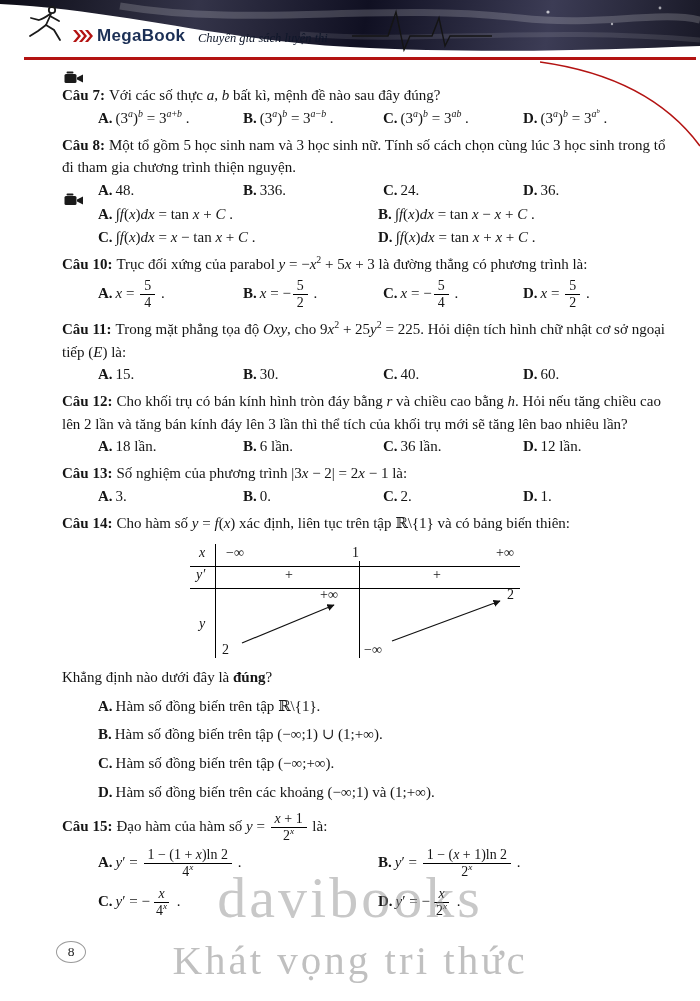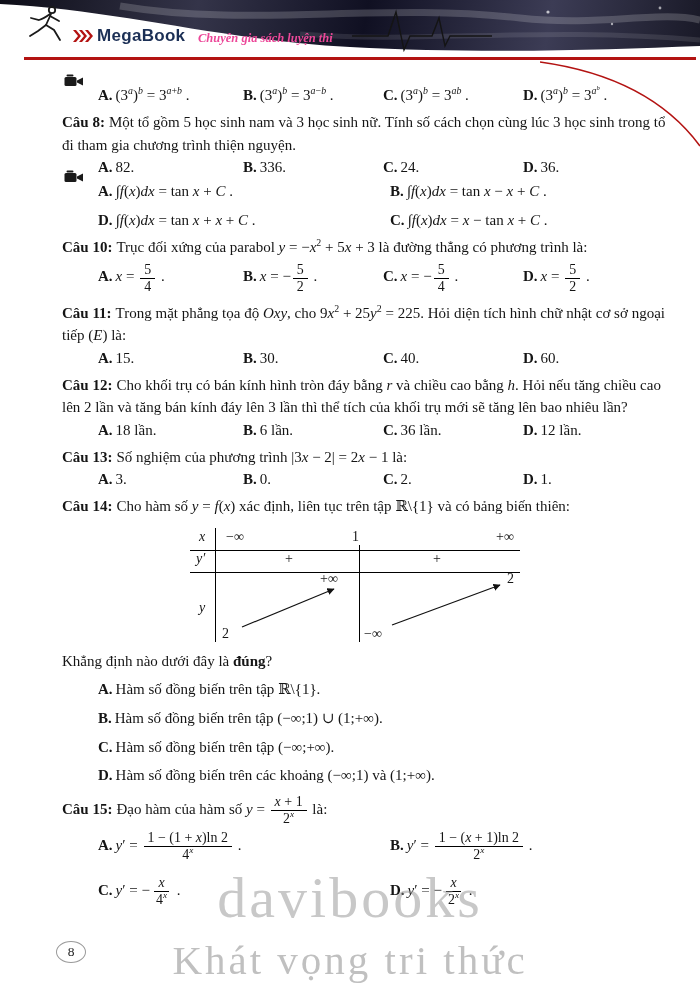--- a/index.html
+++ b/index.html
@@ -8,34 +8,34 @@
         font-family:"Liberation Serif","DejaVu Serif",serif;font-size:15px;color:#151515;}
 
   
   .band{position:absolute;top:0;left:0;width:700px;height:54px;
         background:linear-gradient(100deg,#0d0d17 0%,#343449 28%,#101022 52%,#3c3c55 78%,#191927 100%);}
   .band svg{position:absolute;left:0;top:0;}
   .runner{position:absolute;left:26px;top:3px;z-index:3;}
   .logo-mark{position:absolute;left:72px;top:28px;z-index:3;}
   .brand{position:absolute;left:97px;top:26px;z-index:3;font-family:"Liberation Sans",sans-serif;
          font-weight:bold;font-size:17px;color:#1b2f55;letter-spacing:.3px;}
-  .tagline{position:absolute;left:198px;top:31px;z-index:3;font-style:italic;font-weight:bold;
-           font-size:12.5px;color:#ec4899;}
+  .tagline{position:absolute;left:198px;top:31px;z-index:3;font-style:italic;font-weight:normal;
+           font-size:12.5px;color:#0f172a;}
   .ecg{position:absolute;left:352px;top:4px;z-index:3;}
   .red-line{position:absolute;top:57px;left:24px;width:672px;height:2.5px;background:#b31312;z-index:3;}
   .curve{position:absolute;top:60px;right:0;z-index:2;}
 
   
   .content{position:absolute;top:84px;left:62px;width:616px;z-index:1;}
   .q{position:relative;margin-bottom:5px;}
   .stem{line-height:1.5;}
   .qlabel{font-weight:bold;margin-right:4px;}
   .opts{display:grid;padding-left:36px;margin:3px 0 7px;align-items:center;}
   .opts4{grid-template-columns:145px 140px 140px auto;}
-  .opts2{grid-template-columns:280px auto;row-gap:6px;gap:12px;}
+  .opts2{grid-template-columns:280px auto;row-gap:6px;}
   .optsStack{display:block;padding-left:36px;margin:2px 0 6px;}
   .optsStack .opt{display:block;margin:7px 0;line-height:1.45;}
   .opt b{font-weight:bold;margin-right:3px;}
   sup{font-size:66%;vertical-align:super;line-height:0;}
   .frac{display:inline-flex;flex-direction:column;align-items:center;vertical-align:middle;
         line-height:1.15;font-size:93%;margin:0 2px;text-align:center;}
   .frac>span:first-child{border-bottom:1px solid #000;padding:0 4px;}
   .frac>span:last-child{padding:0 4px;}
   .cam{position:absolute;left:2px;top:-13px;width:20px;height:14px;}
 
@@ -125,53 +125,54 @@
     <div class="q">
       <span class="cam">
         <svg width="20" height="14" viewBox="0 0 20 14">
             <g fill="#1a1a1a">
           <rect x="0.5" y="3" width="12" height="9" rx="1.5"></rect>
           <polygon points="13,6.5 19,3.5 19,11.5 13,8.5"></polygon>
           <rect x="2.5" y="0.5" width="7" height="2" rx="1"></rect>
             </g>
           </svg>
       </span>
+      <p class="stem"><b class="qlabel">Câu 7:</b><span>Với các số thực <i>a</i>, <i>b</i> bất kì, mệnh đề nào sau đây đúng?</span></p>
       <div class="opts opts4">
         <span class="opt"><b>A.</b><span>(3<sup><i>a</i></sup>)<sup><i>b</i></sup> = 3<sup><i>a</i>+<i>b</i></sup> .</span></span>
         <span class="opt"><b>B.</b><span>(3<sup><i>a</i></sup>)<sup><i>b</i></sup> = 3<sup><i>a</i>−<i>b</i></sup> .</span></span>
         <span class="opt"><b>C.</b><span>(3<sup><i>a</i></sup>)<sup><i>b</i></sup> = 3<sup><i>ab</i></sup> .</span></span>
         <span class="opt"><b>D.</b><span>(3<sup><i>a</i></sup>)<sup><i>b</i></sup> = 3<sup><i>a</i><sup><i>b</i></sup></sup> .</span></span>
       </div>
     </div>
 
     <div class="q">
       <p class="stem"><b class="qlabel">Câu 8:</b><span>Một tổ gồm 5 học sinh nam và 3 học sinh nữ. Tính số cách chọn cùng lúc 3 học sinh trong tổ đi tham gia chương trình thiện nguyện.</span></p>
       <div class="opts opts4">
-        <span class="opt"><b>A.</b><span>82.</span></span>
+        <span class="opt"><b>A.</b><span>48.</span></span>
         <span class="opt"><b>B.</b><span>336.</span></span>
         <span class="opt"><b>C.</b><span>24.</span></span>
         <span class="opt"><b>D.</b><span>36.</span></span>
       </div>
     </div>
 
     <div class="q">
       <span class="cam">
         <svg width="20" height="14" viewBox="0 0 20 14">
             <g fill="#1a1a1a">
           <rect x="0.5" y="3" width="12" height="9" rx="1.5"></rect>
           <polygon points="13,6.5 19,3.5 19,11.5 13,8.5"></polygon>
           <rect x="2.5" y="0.5" width="7" height="2" rx="1"></rect>
             </g>
           </svg>
       </span>
       <div class="opts opts2">
         <span class="opt"><b>A.</b><span>∫<i>f</i>(<i>x</i>)<i>dx</i> = tan <i>x</i> + <i>C</i> .</span></span>
         <span class="opt"><b>B.</b><span>∫<i>f</i>(<i>x</i>)<i>dx</i> = tan <i>x</i> − <i>x</i> + <i>C</i> .</span></span>
+        <span class="opt"><b>C.</b><span>∫<i>f</i>(<i>x</i>)<i>dx</i> = <i>x</i> − tan <i>x</i> + <i>C</i> .</span></span>
         <span class="opt"><b>D.</b><span>∫<i>f</i>(<i>x</i>)<i>dx</i> = tan <i>x</i> + <i>x</i> + <i>C</i> .</span></span>
-        <span class="opt"><b>C.</b><span>∫<i>f</i>(<i>x</i>)<i>dx</i> = <i>x</i> − tan <i>x</i> + <i>C</i> .</span></span>
       </div>
     </div>
 
     <div class="q">
       <p class="stem"><b class="qlabel">Câu 10:</b><span>Trục đối xứng của parabol <i>y</i> = −<i>x</i><sup>2</sup> + 5<i>x</i> + 3 là đường thẳng có phương trình là:</span></p>
       <div class="opts opts4">
         <span class="opt"><b>A.</b><span><i>x</i> = <span class="frac">
                 <span>5</span>
                 <span>4</span>
               </span> .</span></span>

